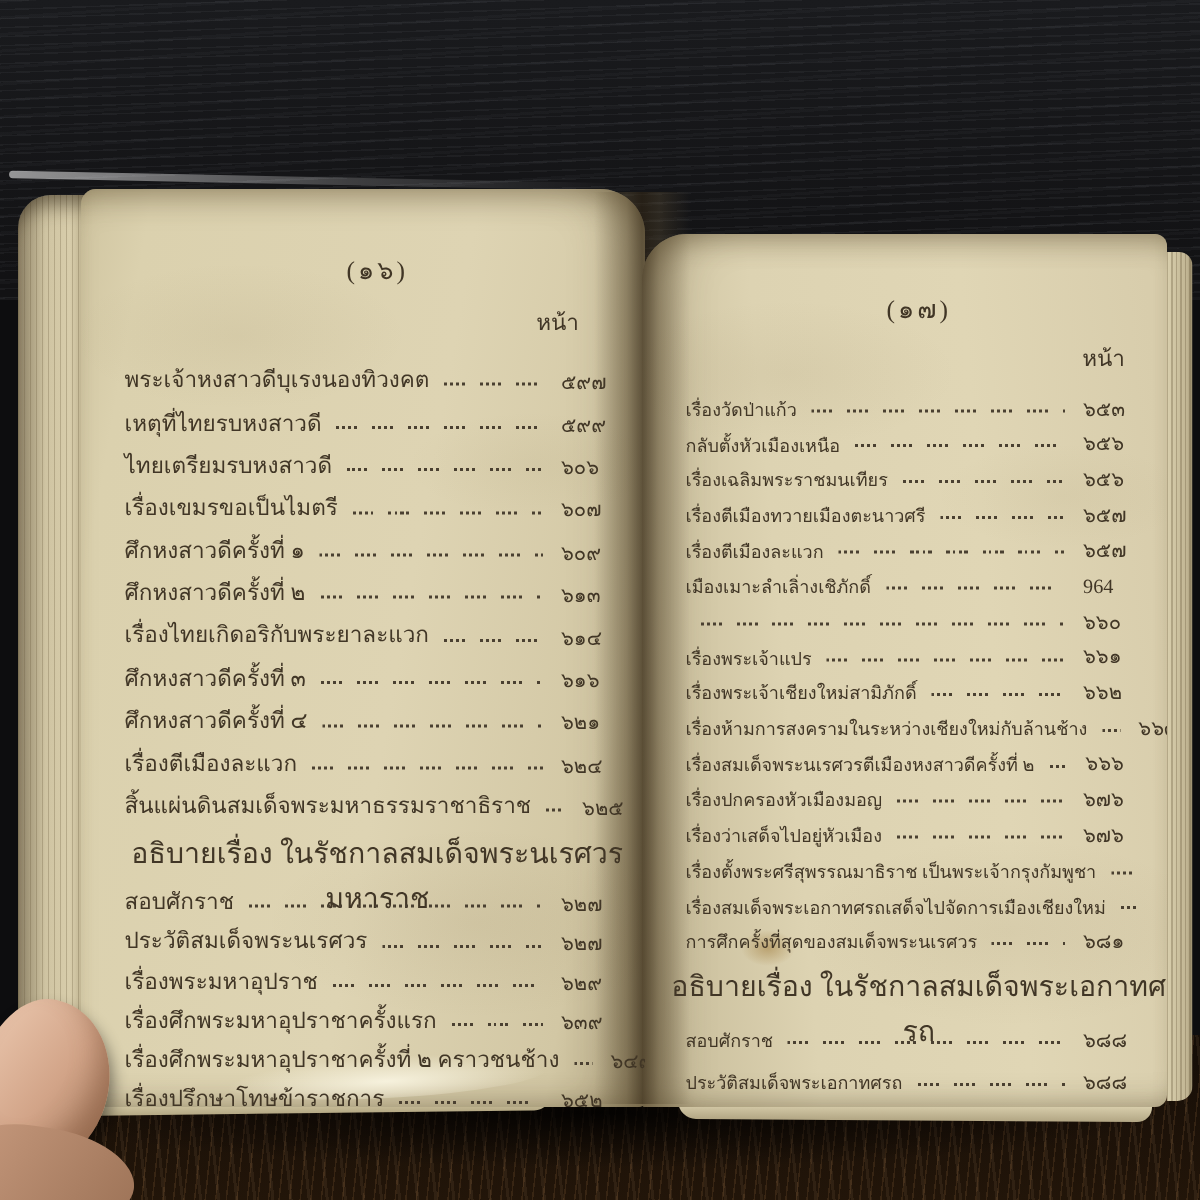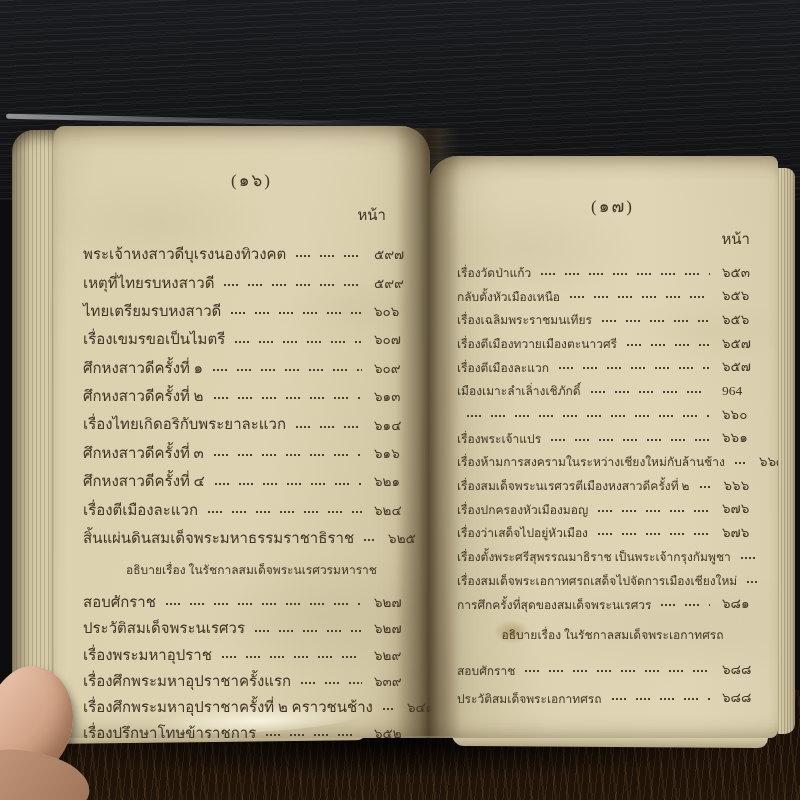--- a/index.html
+++ b/index.html
@@ -88,21 +88,21 @@
   .page-right .toc-main .row{height:23.7px;}
   .page-right .toc-section .row{height:28px;}
   .row .t{white-space:nowrap;line-height:1.15;}
   .page-left .row .t{font-size:15px;}
   .page-right .row .t{font-size:12px;}
   .row .l{flex:1;height:2px;margin:0 8px 6px 10px;min-width:12px;
     background-image:repeating-linear-gradient(90deg,
       #4a4031 0 2px, transparent 2px 4px, #4a4031 4px 6px, transparent 6px 8px,
       #4a4031 8px 10px, transparent 10px 12px, #4a4031 12px 14px, transparent 14px 24px);}
   .row .n{width:44px;text-align:left;padding-left:4px;font-size:13.5px;line-height:1.2;}
-  .section-head{text-align:center;font-size:12px;line-height:30px;height:30px;}
+  .section-head{text-align:center;font-size:19px;line-height:30px;height:30px;}
   .page-left .section-head{margin-top:8px;}
   .page-right .section-head{margin-top:8px;}
 
   
   .finger-tip{position:absolute;left:-16px;top:666px;width:88px;height:116px;z-index:6;
     border-radius:46% 54% 58% 42% / 55% 50% 52% 45%;transform:rotate(14deg);
     background:linear-gradient(115deg,#ecc9b0,#d2a488 55%,#a87e62);
     box-shadow:inset -10px -12px 18px rgba(115,70,45,0.45), 4px 6px 10px rgba(0,0,0,0.45);}
   .finger-base{position:absolute;left:-28px;top:752px;width:118px;height:62px;z-index:6;
     border-radius:42% 58% 52% 48%;transform:rotate(8deg);
@@ -258,20 +258,25 @@
           <div class="row">
             <span class="l"></span>
             <span class="n">๖๖๐</span>
           </div>
           <div class="row">
             <span class="t">เรื่องพระเจ้าแปร</span>
             <span class="l"></span>
             <span class="n">๖๖๑</span>
           </div>
           <div class="row">
+            <span class="t">เรื่องพระเจ้าเชียงใหม่สามิภักดิ์</span>
+            <span class="l"></span>
+            <span class="n">๖๖๒</span>
+          </div>
+          <div class="row">
             <span class="t">เรื่องห้ามการสงครามในระหว่างเชียงใหม่กับล้านช้าง</span>
             <span class="l"></span>
             <span class="n">๖๖๓</span>
           </div>
           <div class="row">
             <span class="t">เรื่องสมเด็จพระนเรศวรตีเมืองหงสาวดีครั้งที่ ๒</span>
             <span class="l"></span>
             <span class="n">๖๖๖</span>
           </div>
           <div class="row">

